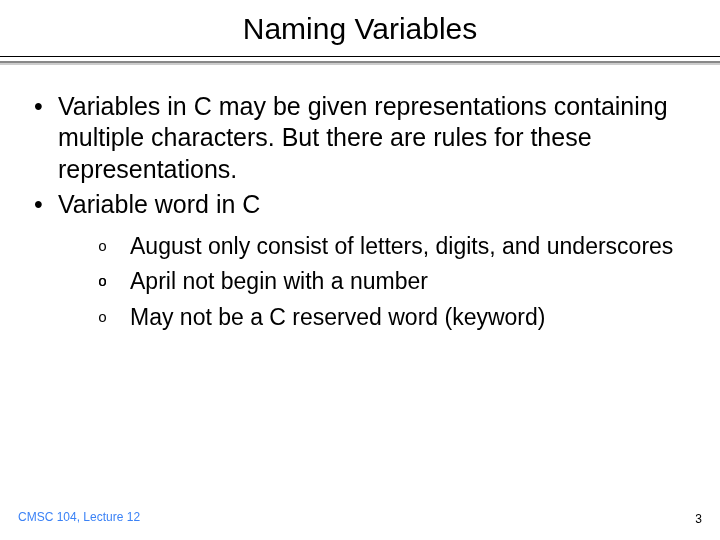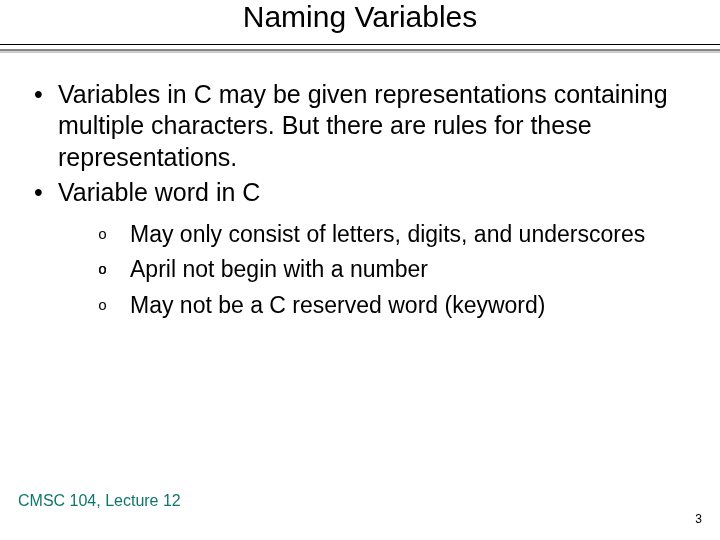--- a/index.html
+++ b/index.html
@@ -14,20 +14,21 @@
   }
   .slide {
     position: relative;
     width: 720px;
     height: 540px;
     box-sizing: border-box;
   }
   .title {
     text-align: center;
     font-size: 30px;
+    padding-top: 12px;
     padding-bottom: 10px;
   }
   .rule {
     height: 4px;
     border-top: 1px solid #000;
     border-bottom: 2px solid #888;
     box-shadow: 0 2px 0 #ccc;
     margin: 0;
   }
   .body {
@@ -67,23 +68,23 @@
   ul.sub > li > .sub-marker {
     position: absolute;
     left: 4px;
     top: 6px;
     font-family: "Courier New", monospace;
     font-size: 15px;
   }
   .footer-left {
     position: absolute;
     left: 18px;
-    bottom: 30px;
-    font-size: 16px;
-    color: #0f766e;
+    bottom: 16px;
+    font-size: 12px;
+    color: #3b82f6;
   }
   .footer-right {
     position: absolute;
     right: 18px;
     bottom: 14px;
     font-size: 12px;
     color: #000;
   }
   .bold { font-weight: normal; }
 </style>
@@ -95,21 +96,21 @@
   <div class="title">Naming Variables</div>
   <div class="rule"></div>
 
   <div class="body">
     <ul class="top">
       <li><span>Variables in C may be given representations containing multiple characters.  But there are rules for these representations.</span></li>
       <li><span>Variable word in C</span>
         <ul class="sub">
           <li>
             <span class="sub-marker">o</span>
-            <span>May only consist of letters, digits, and underscores</span><span class="bold"></span>
+            <span>August only consist of letters, digits, and underscores</span><span class="bold"></span>
           </li>
           <li>
             <span class="sub-marker">o</span>
             <span class="bold"></span>
           </li>
           <li>
             <span class="sub-marker">o</span>
             <span>April not begin with a number</span><span class="bold"></span>
           </li>
           <li>

